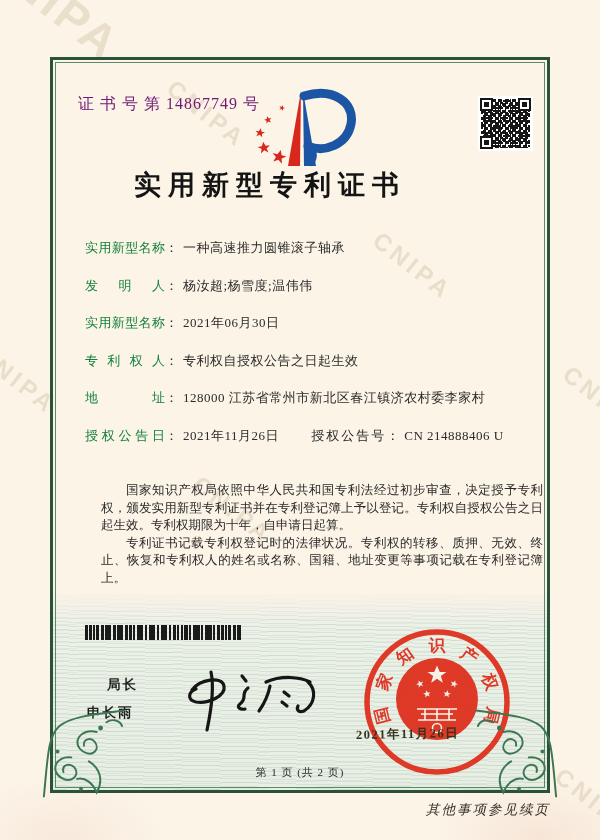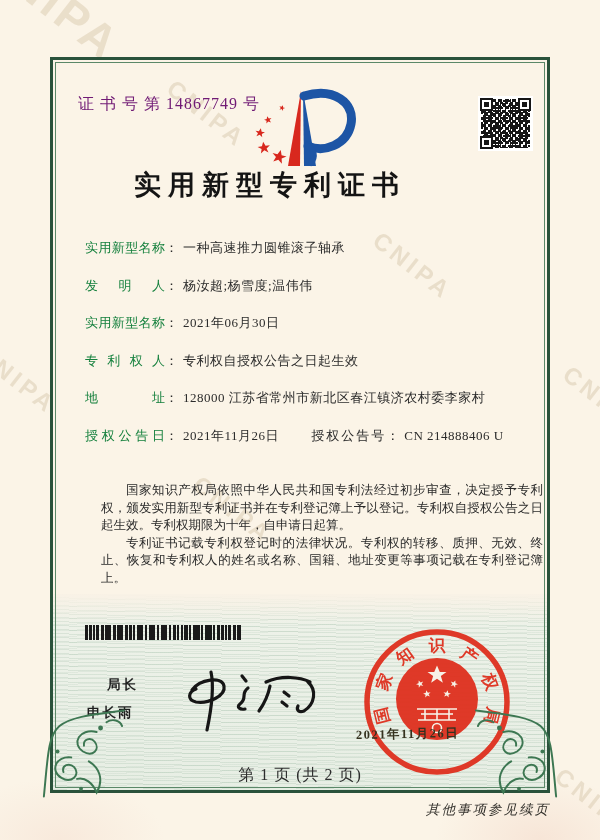--- a/index.html
+++ b/index.html
@@ -63,21 +63,21 @@
     background:
       repeating-linear-gradient(90deg,#1a1a1a 0 2px,transparent 2px 4px),
       repeating-linear-gradient(90deg,#1a1a1a 0 1px,transparent 1px 6px),
       repeating-linear-gradient(90deg,#1a1a1a 0 3px,transparent 3px 11px);}
   .officer-role{left:87px;top:676px;font-size:13.5px;font-weight:600;color:#1f1f1f;letter-spacing:2px;margin-left:20px;}
   .officer-name{left:87px;top:704px;font-size:13.5px;font-weight:600;color:#1f1f1f;letter-spacing:2px;}
   .sig{left:178px;top:656px;}
   .seal{left:362px;top:627px;opacity:.95;}
   .seal-date{left:356px;top:726px;font-size:12.5px;font-weight:600;color:#35321f;
              letter-spacing:1.5px;transform:rotate(-1deg);}
-  .footer{left:50px;top:765px;width:500px;text-align:center;font-size:16px;letter-spacing:1px;color:#2c2c2c;}
+  .footer{left:50px;top:765px;width:500px;text-align:center;font-size:11px;letter-spacing:1px;color:#2c2c2c;}
   .cont{left:50px;top:801px;width:500px;text-align:right;font-size:13.5px;font-style:italic;
         letter-spacing:2px;color:#33312c;}
   .flourish{position:absolute;z-index:3;}
   .fl-l{left:38px;top:706px;}
   .fl-r{left:474px;top:706px;transform:scaleX(-1);}
 </style>
 </head>
 <body>
 
 <svg width="0" height="0" style="position:absolute" aria-hidden="true">

